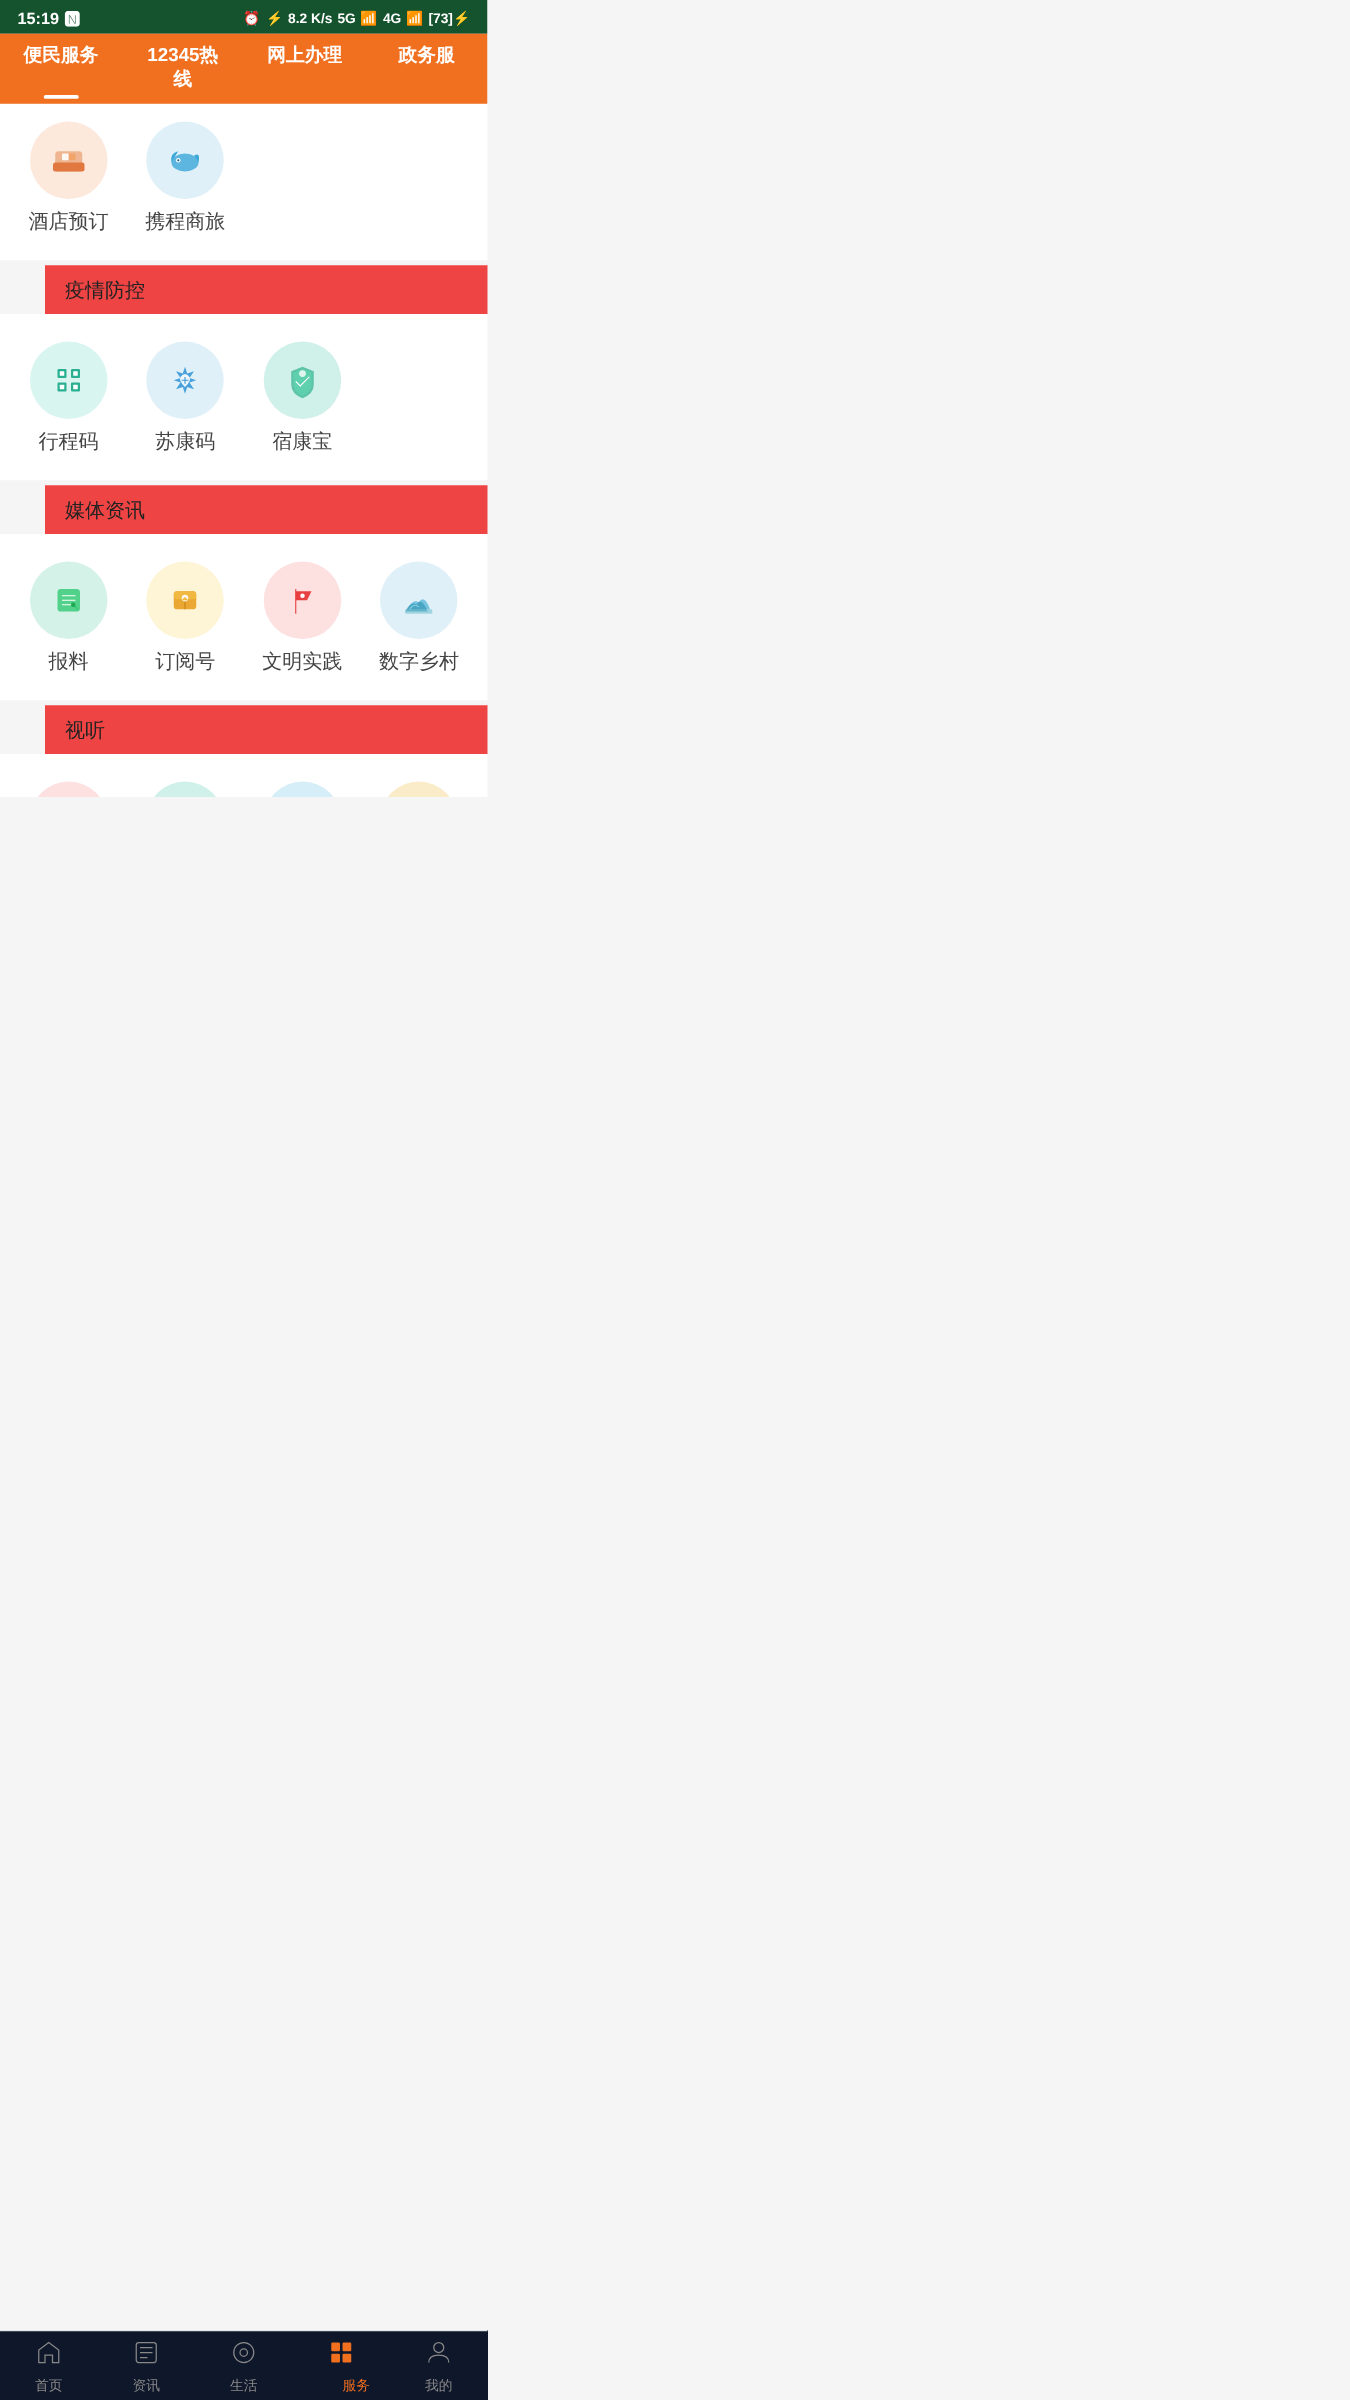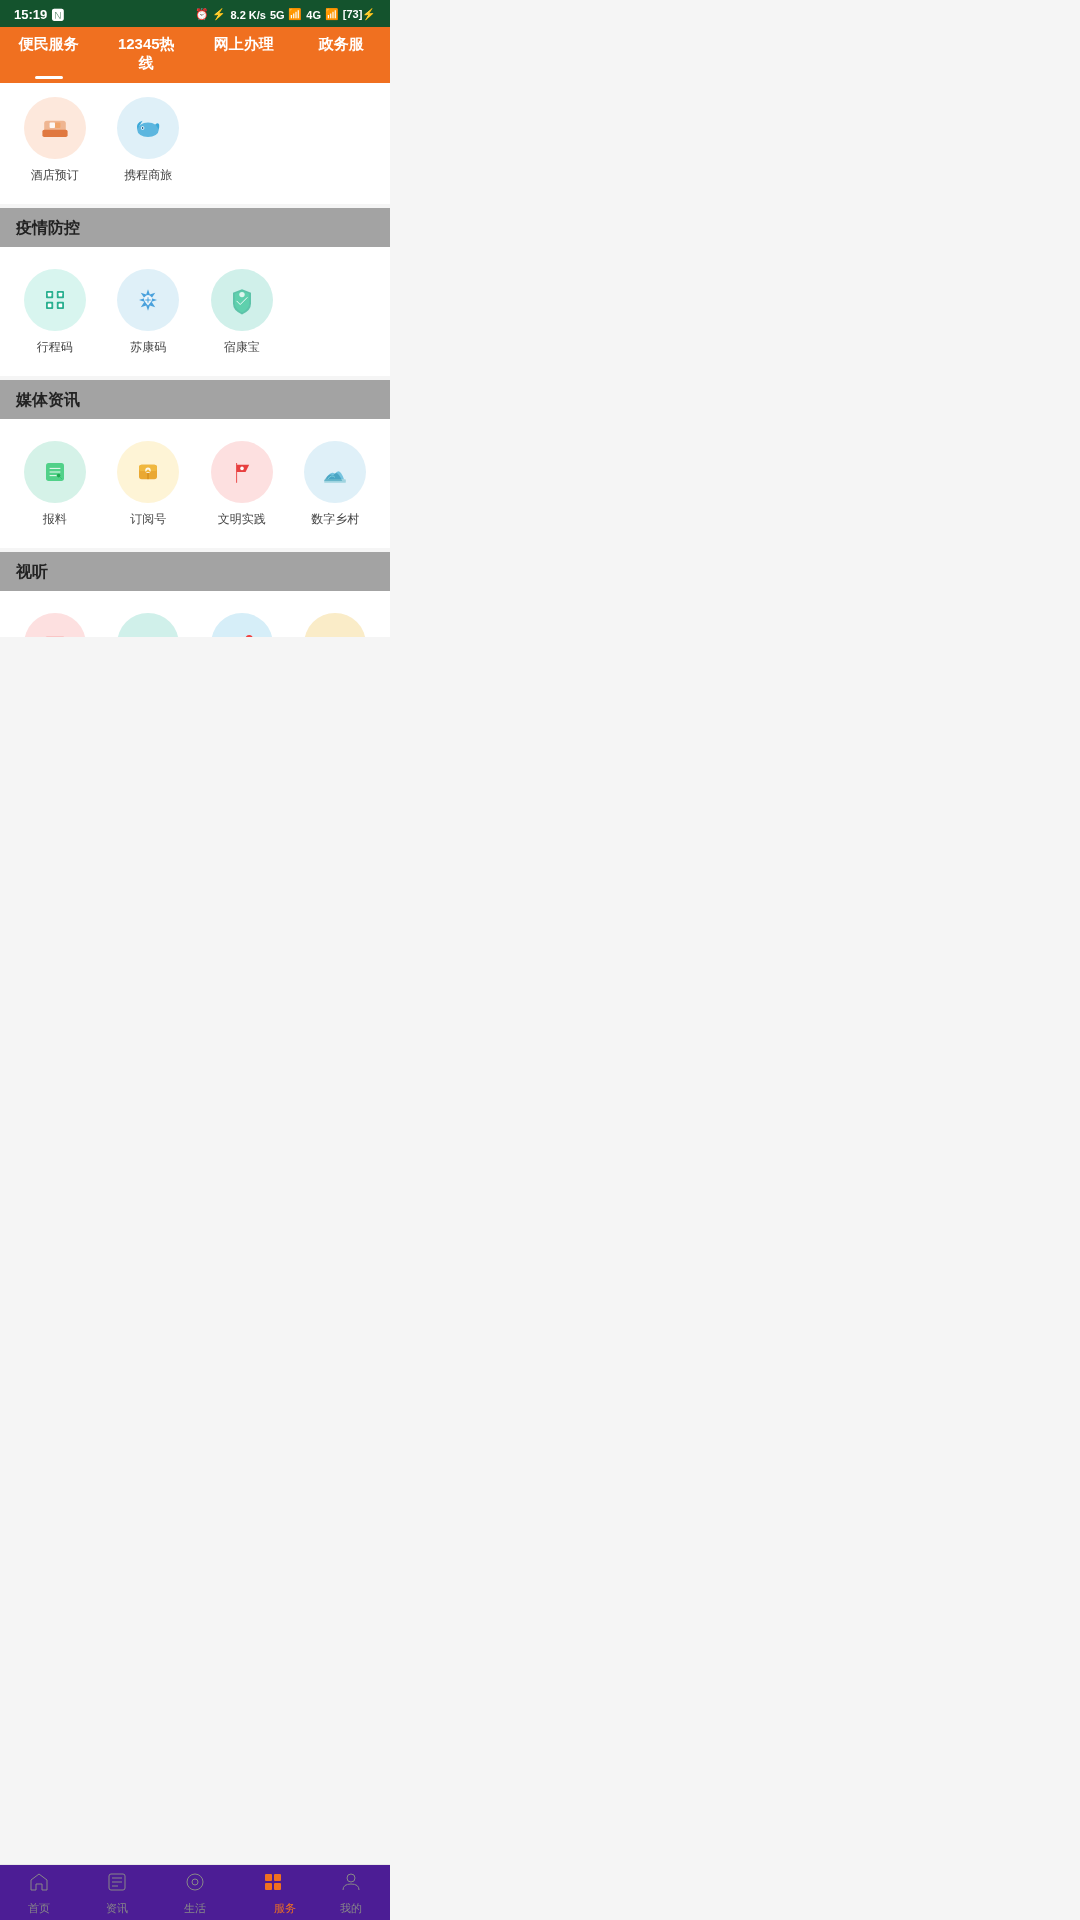--- a/index.html
+++ b/index.html
@@ -56,26 +56,27 @@
 
     
     .main-scroll {
       overflow-y: auto;
       height: calc(692px - 44px - 38px - 56px);
       background: #f5f5f5;
     }
 
     
     .section-header {
-      background: #a3a3a3;
+      background: #ef4444;
       padding: 10px 16px 8px;
       font-size: 16px;
-      font-weight: 700;
+      font-weight: 400;
       color: #222;
       margin-top: 4px;
+      margin-left: 36px;
     }
 
     
     .icon-grid {
       background: white;
       display: flex;
       flex-wrap: wrap;
       padding: 16px 8px 12px;
     }
     .icon-item {
@@ -89,35 +90,35 @@
     .icon-circle {
       width: 62px;
       height: 62px;
       border-radius: 50%;
       display: flex;
       align-items: center;
       justify-content: center;
       font-size: 28px;
     }
     .icon-label {
-      font-size: 12px;
+      font-size: 16px;
       color: #444;
       text-align: center;
     }
 
     
     .top-partial {
       background: white;
       display: flex;
       padding: 8px 8px 12px;
     }
 
     
     .bottom-nav {
-      background: #4c1d95;
+      background: #0f172a;
       border-top: 1px solid #e8e8e8;
       display: flex;
       height: 56px;
       position: fixed;
       bottom: 0;
       width: 390px;
     }
     .bottom-nav-item {
       flex: 1;
       display: flex;

